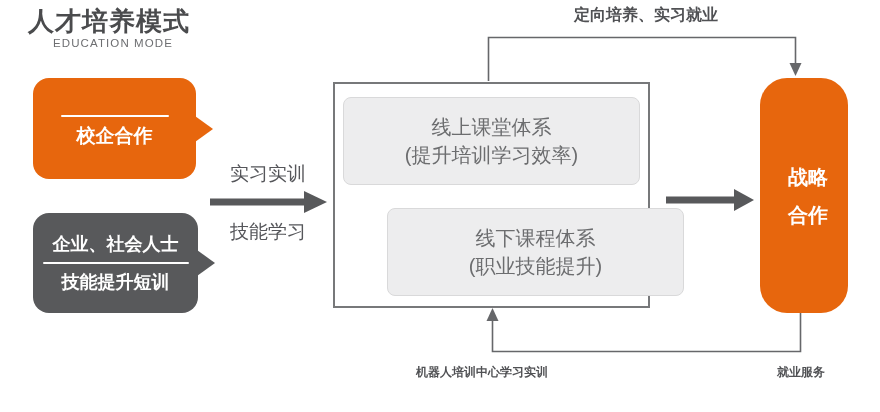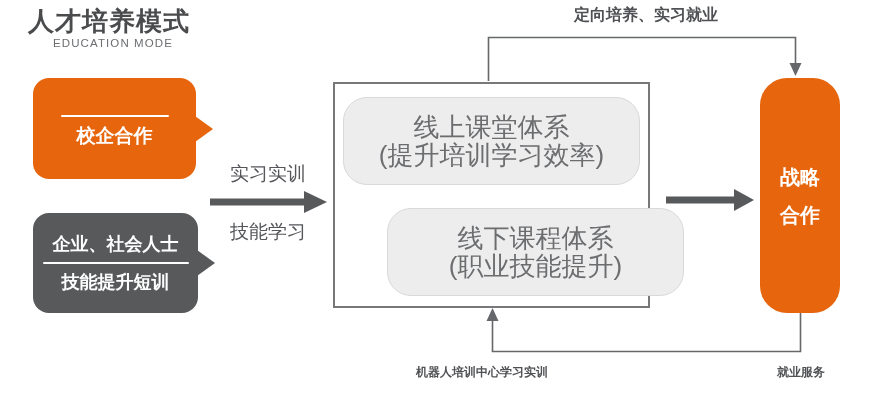--- a/index.html
+++ b/index.html
@@ -31,26 +31,26 @@
   #bubble-public .sep{width:146px;}
   #bubble-public .tail{border-left-color:var(--dark-gray);}
 
   
   .mid-label{position:absolute;left:211px;width:114px;text-align:center;font-size:19px;color:#55565A;}
   #mid-label-top{top:161px;}
   #mid-label-bottom{top:219px;}
 
   
   #center-box{position:absolute;left:333px;top:82px;width:317px;height:226px;border:2px solid #77787A;background:#fff;box-sizing:border-box;}
-  .inner-panel{position:absolute;left:8px;width:297px;height:88px;background:var(--panel-gray);border:1px solid var(--panel-border);border-radius:24px;box-sizing:border-box;display:flex;flex-direction:column;align-items:center;justify-content:center;color:var(--text-gray);font-size:26px;line-height:28px;text-align:center;}
+  .inner-panel{position:absolute;left:8px;width:297px;height:88px;background:var(--panel-gray);border:1px solid var(--panel-border);border-radius:8px;box-sizing:border-box;display:flex;flex-direction:column;align-items:center;justify-content:center;color:var(--text-gray);font-size:20px;line-height:28px;text-align:center;}
   #inner-panel-online{top:13px;}
   #inner-panel-offline{top:124px;margin-left:44px;}
 
   
-  #partner-pill{position:absolute;left:760px;top:78px;width:80px;height:235px;border-radius:27px;background:var(--accent-orange);display:flex;flex-direction:column;align-items:center;justify-content:center;color:#fff;font-size:20px;font-weight:bold;line-height:38px;text-align:center;}
+  #partner-pill{position:absolute;left:760px;top:78px;width:80px;height:235px;border-radius:27px;background:var(--accent-orange);display:flex;flex-direction:column;align-items:center;justify-content:center;color:#fff;font-size:20px;font-weight:bold;line-height:38px;text-align:center;padding-left:8px;}
 
   
   .flow-label{position:absolute;text-align:center;font-size:16px;font-weight:600;color:#505154;}
   #flow-label-top{left:516px;top:5px;width:260px;}
   #flow-label-bottom{left:526px;top:317px;width:260px;}
   .caption{position:absolute;text-align:center;font-size:12px;font-weight:600;color:#505154;}
   #caption-center{left:352px;top:364px;width:260px;}
   #caption-right{left:742px;top:364px;width:118px;}
 
   

